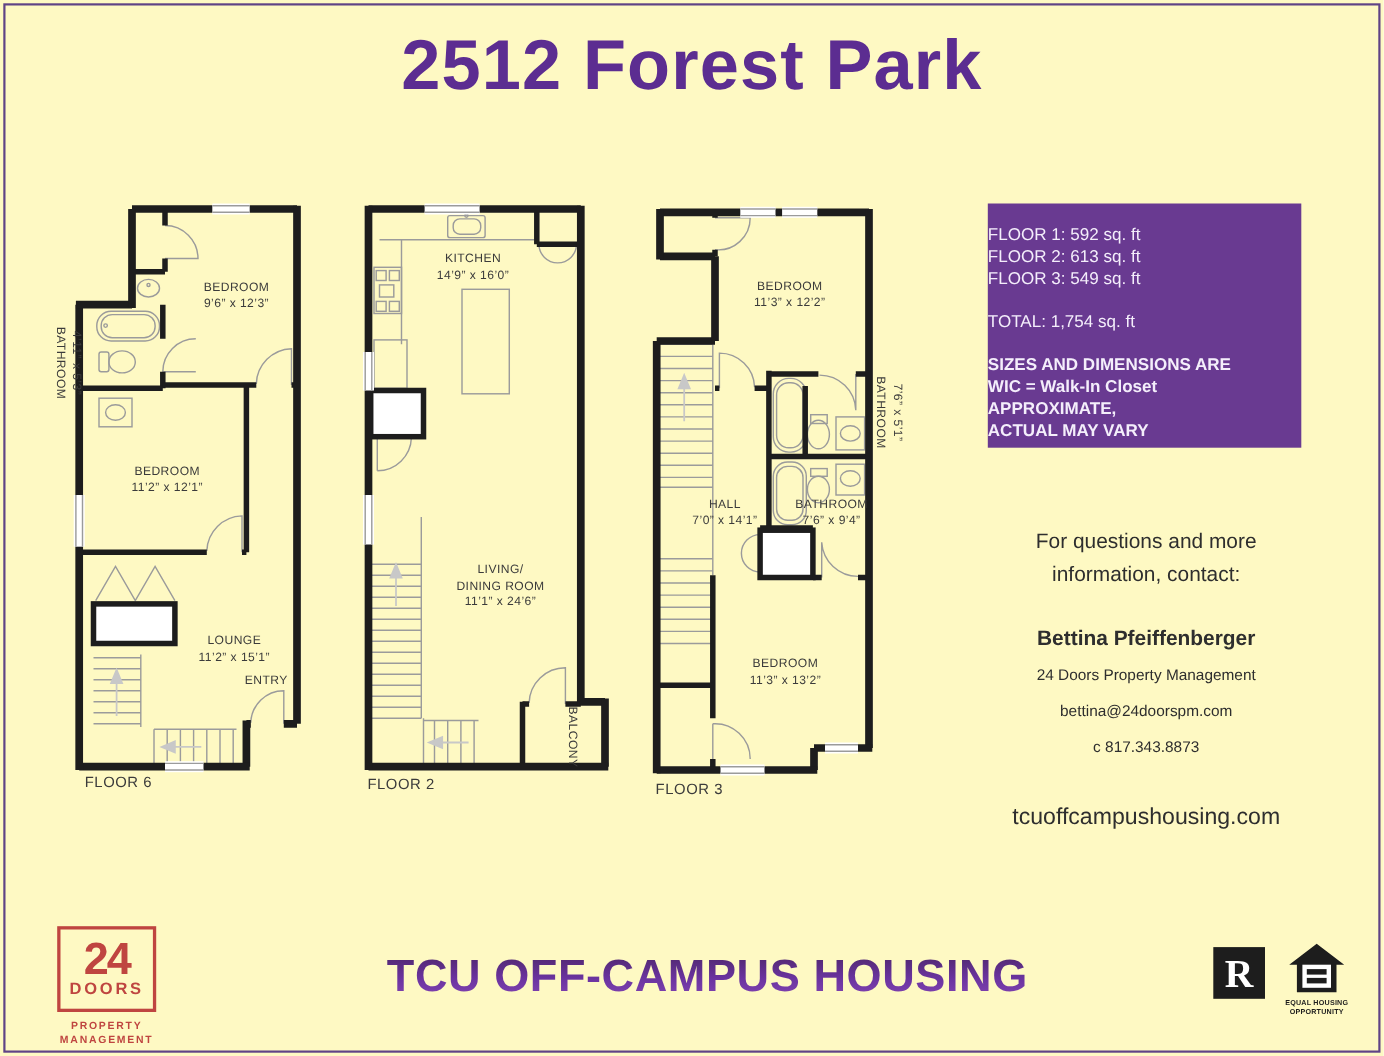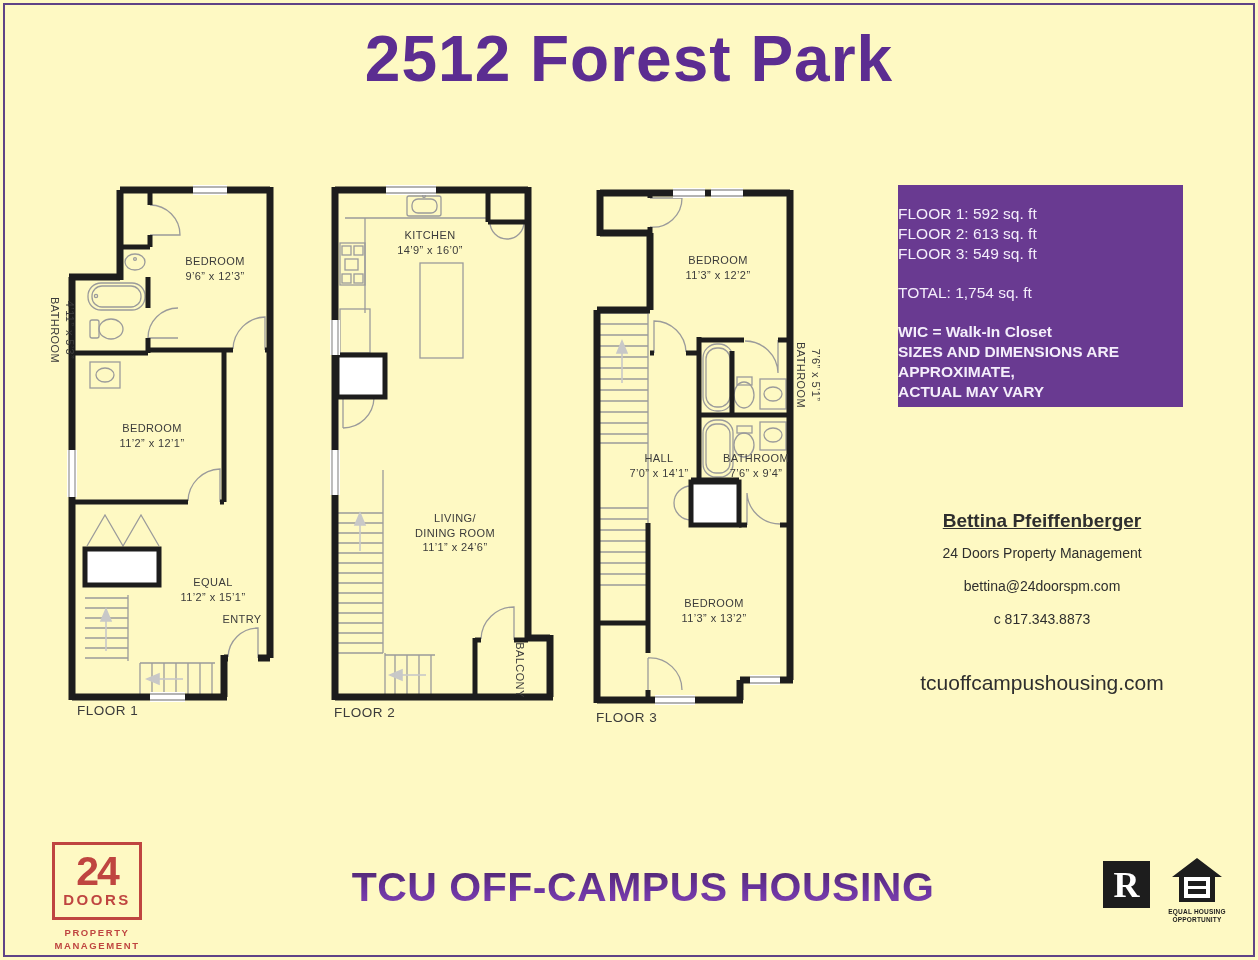--- a/index.html
+++ b/index.html
@@ -17,21 +17,21 @@
   .floor-name{position:absolute;font-size:13.5px;color:#3b3b3b;letter-spacing:.5px;}
   
   .info-box{position:absolute;left:898px;top:185px;width:285px;height:222px;
             background:#693a91;color:#f4eefb;text-align:left;font-size:15.5px;line-height:20px;
             padding-top:19px;box-sizing:border-box;}
   .info-box .total{margin-top:19px;}
   .info-box .notes{margin-top:19px;font-weight:bold;}
   
   .contact{position:absolute;left:872px;top:478px;width:340px;text-align:center;color:#2e2e2e;}
   .contact .intro{font-size:19px;line-height:30px;}
-  .contact .name{margin-top:26px;font-size:19px;font-weight:bold;line-height:33px;text-decoration:underline;}
+  .contact .name{margin-top:26px;font-size:19px;font-weight:bold;line-height:33px;}
   .contact .line{font-size:14px;line-height:33px;}
   .contact .web{font-size:21px;line-height:34px;margin-top:30px;}
   
   .tcu{position:absolute;left:0;right:0;top:864px;text-align:center;font-size:41px;font-weight:800;
        letter-spacing:.5px;color:#6a35a0;
        background:linear-gradient(180deg,#4b2565 0%,#6b34a0 55%,#8747b5 100%);
        -webkit-background-clip:text;background-clip:text;padding-left:28px;-webkit-text-fill-color:transparent;}
   
   .logo24{position:absolute;left:47px;top:842px;width:100px;text-align:center;color:#bf4540;}
   .logo24 .box{width:84px;height:72px;margin:0 auto;border:3px solid #bf4540;display:flex;
@@ -123,27 +123,27 @@
     </div>
     <div class="lbl rot" style="left:-3px;top:147px">
       <div>4’11” x 5’3”</div>
         <div>BATHROOM</div>
     </div>
     <div class="lbl" style="left:87px;top:253px">
       <div>BEDROOM</div>
         <div>11’2” x 12’1”</div>
     </div>
     <div class="lbl" style="left:148px;top:407px">
-      <div>EQUAL</div>
+      <div>LOUNGE</div>
         <div>11’2” x 15’1”</div>
     </div>
     <div class="lbl" style="left:177px;top:436px">
       <div>ENTRY</div>
     </div>
-    <div class="floor-name" style="left:12px;top:520px">FLOOR 1</div>
+    <div class="floor-name" style="left:12px;top:520px">FLOOR 6</div>
   </div>
 
   <div class="plan" style="left:328px;top:183px;width:235px;height:545px">
     <svg width="235" height="545" viewBox="0 0 235 545">
       <g stroke="#9b9b9b" stroke-width="1.3" fill="none">
 
         <path d="M17 35 H158 M37 35 V130"></path>
         <rect x="79" y="13" width="34" height="20" rx="2"></rect>
         <rect x="84" y="16" width="25" height="14" rx="6"></rect>
         <circle cx="96" cy="13" r="1.5"></circle>
@@ -300,29 +300,31 @@
     </div>
     <div class="floor-name" style="left:4px;top:527px">FLOOR 3</div>
   </div>
 
   <div class="info-box">
     <div>FLOOR 1: 592 sq. ft</div>
     <div>FLOOR 2: 613 sq. ft</div>
     <div>FLOOR 3: 549 sq. ft</div>
     <div class="total">TOTAL: 1,754 sq. ft</div>
     <div class="notes">
+      <div>SIZES AND DIMENSIONS ARE</div>
       <div>WIC = Walk-In Closet</div>
-      <div>SIZES AND DIMENSIONS ARE</div>
       <div>APPROXIMATE,</div>
       <div>ACTUAL MAY VARY</div>
     </div>
   </div>
 
   <div class="contact">
     <div class="intro">
+      <div>For questions and more</div>
+      <div>information, contact:</div>
     </div>
     <div class="name">Bettina Pfeiffenberger</div>
     <div class="line">24 Doors Property Management</div>
     <div class="line">bettina@24doorspm.com</div>
     <div class="line">c  817.343.8873</div>
     <div class="web">tcuoffcampushousing.com</div>
   </div>
 
   <div class="tcu">TCU OFF-CAMPUS HOUSING</div>
 

